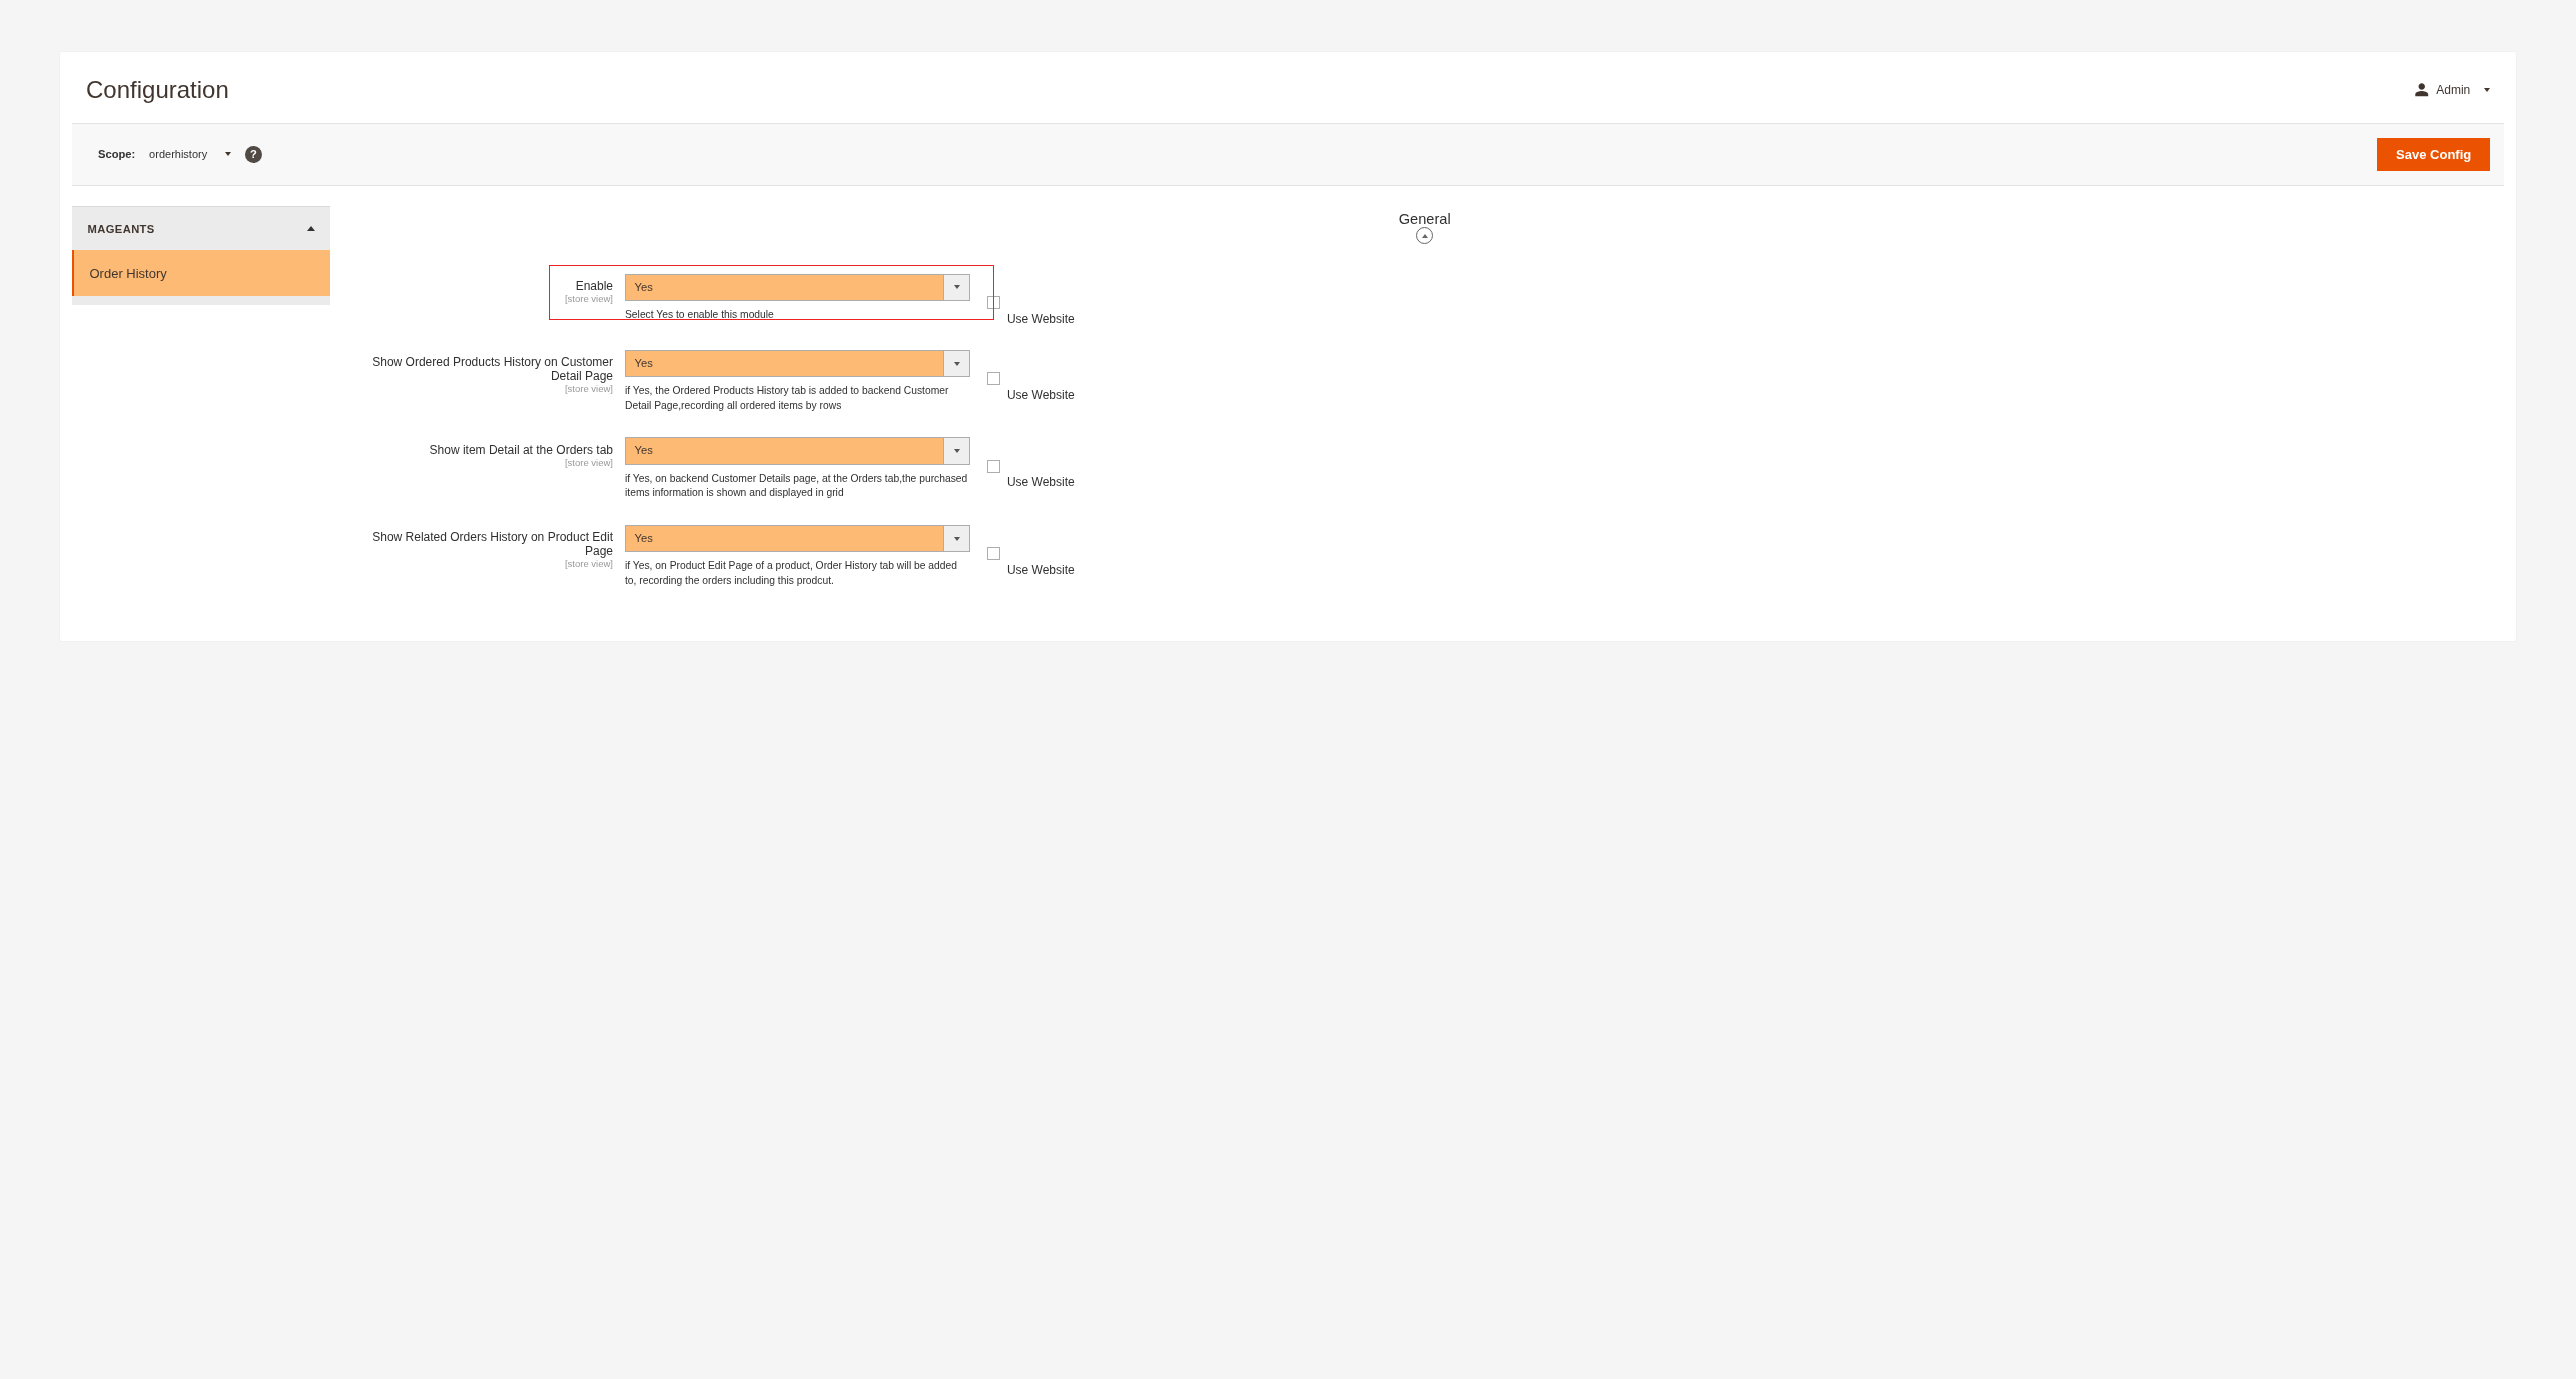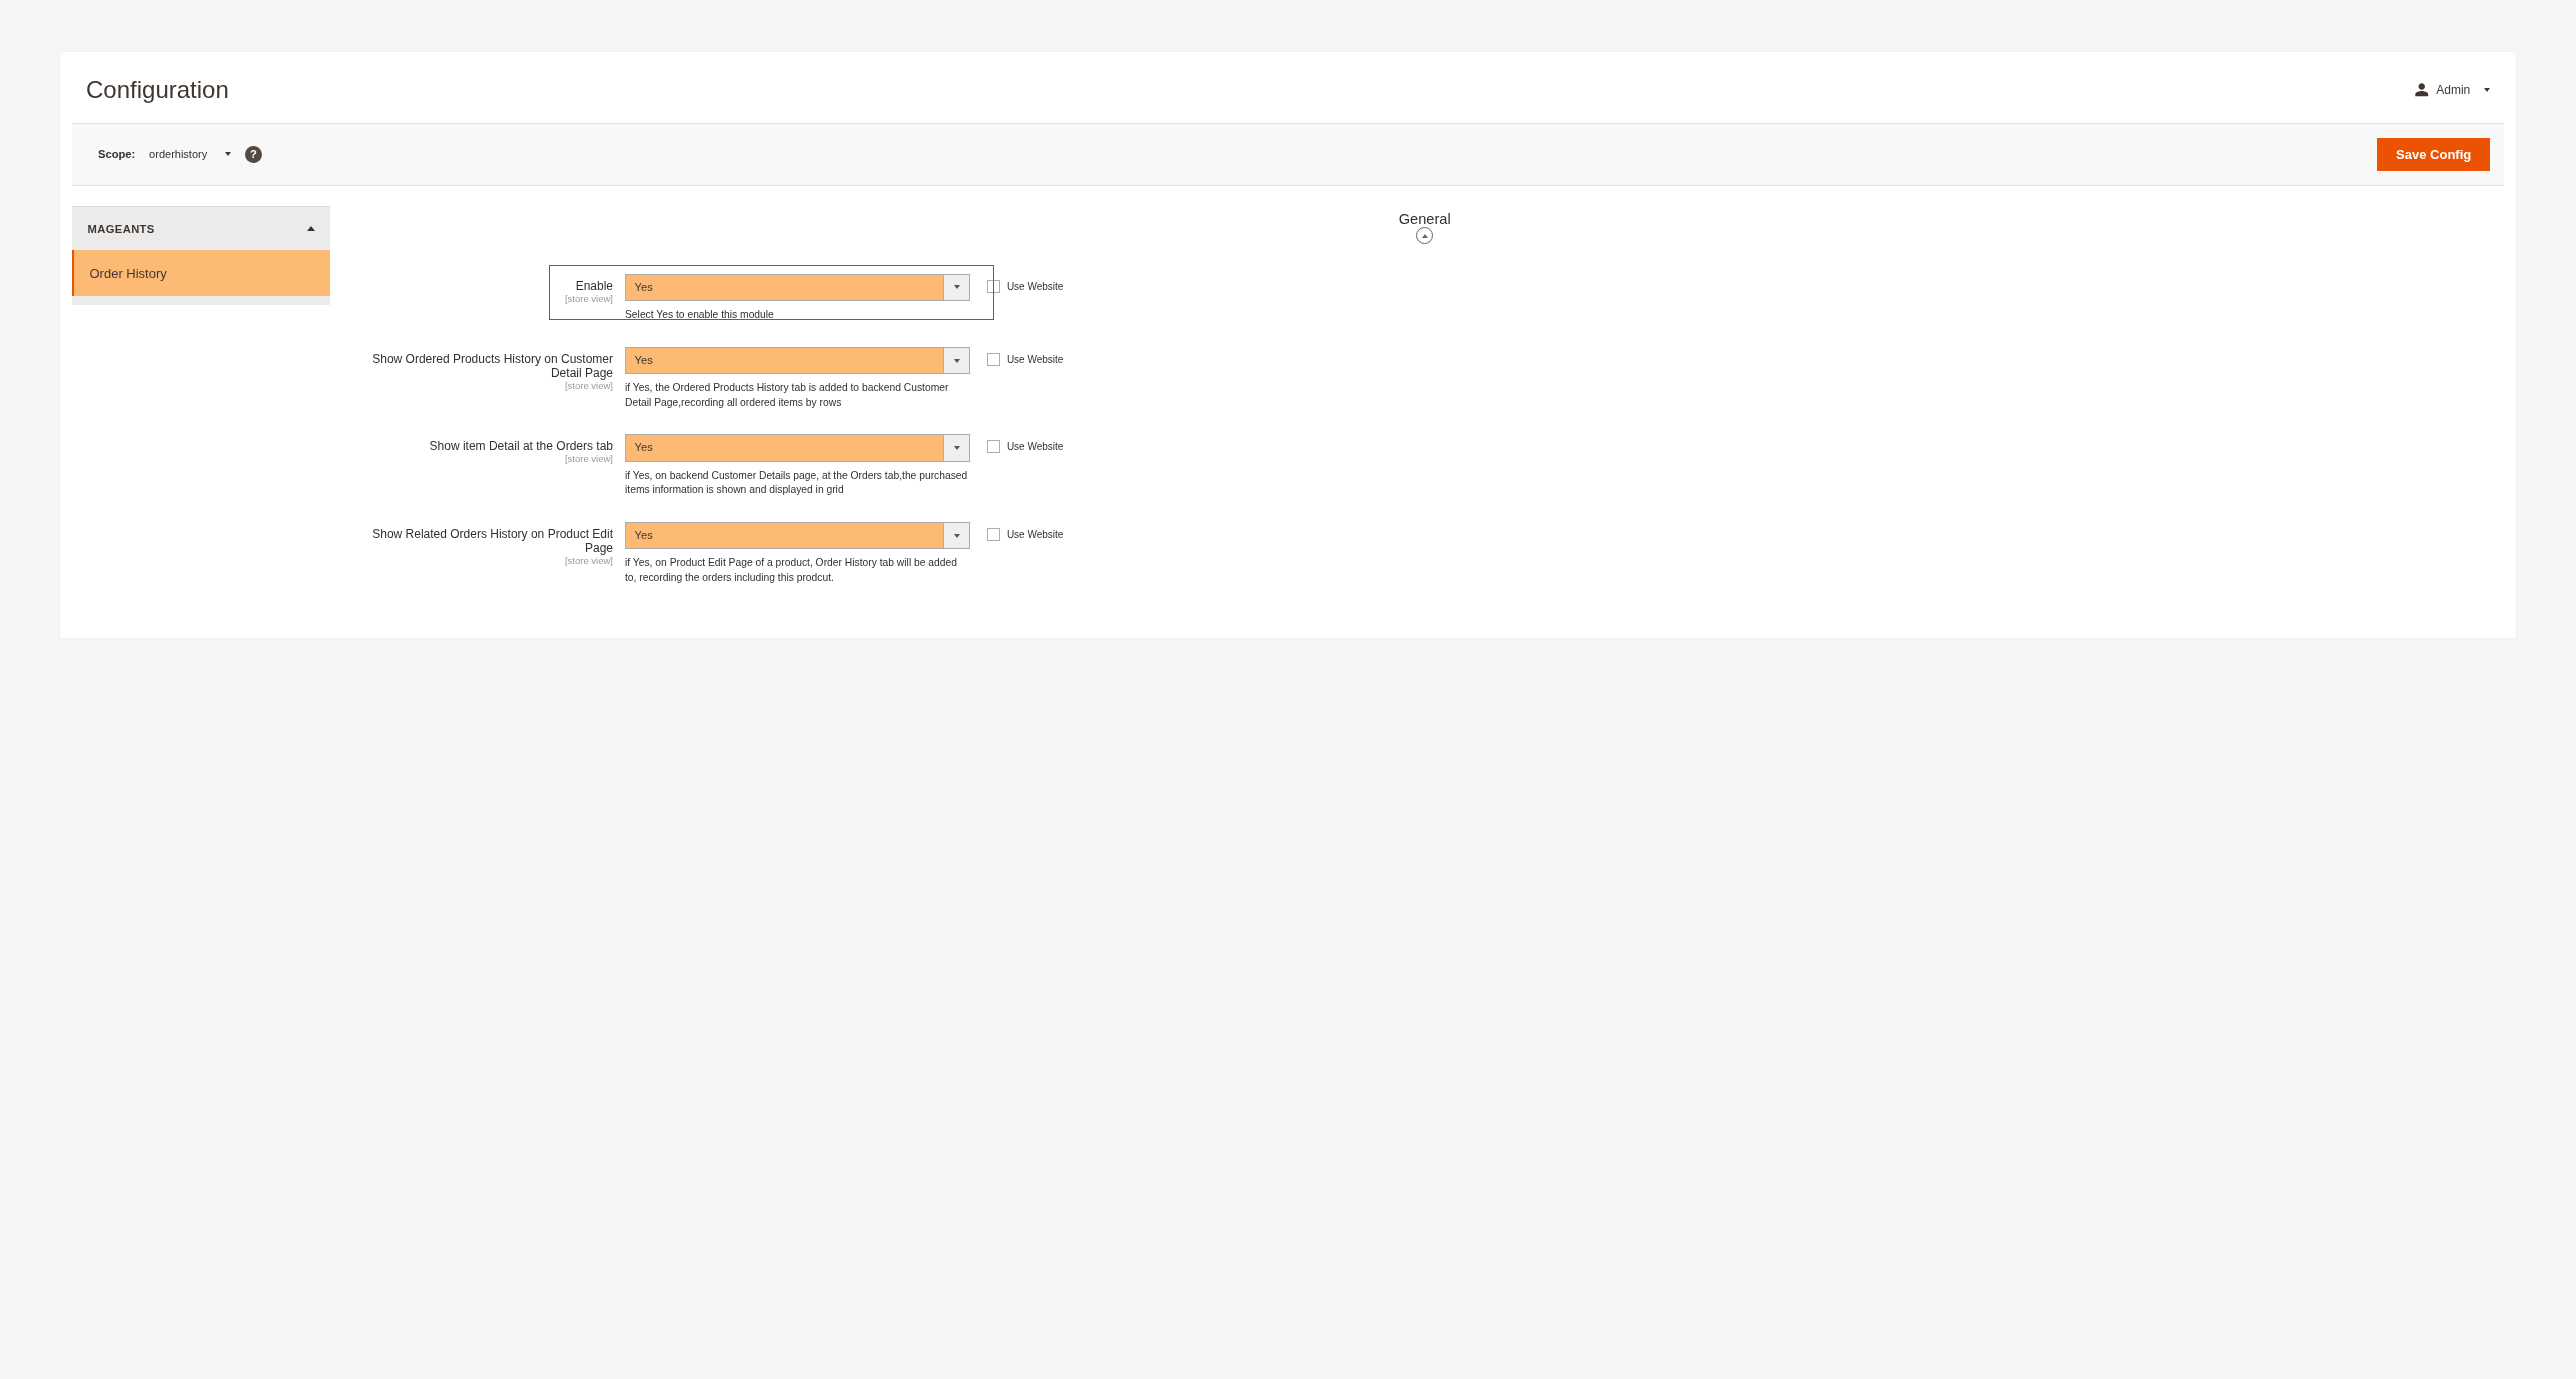--- a/index.html
+++ b/index.html
@@ -220,22 +220,23 @@
     gap: 6.9px;
   }
   .checkbox {
     width: 13px; height: 13px;
     border: 0.9px solid #adadad;
     background: #fff;
     cursor: pointer;
     display: inline-block;
   }
   .use-website-label {
-    font-size: 10px;
+    font-size: 12px;
     color: #303030;
+    margin-top: 32px;
   }
   .highlight-box {
     position: absolute;
     border: 1.7px solid #e22;
     pointer-events: none;
   }
   .field-row-wrap {
     position: relative;
   }
 </style>

